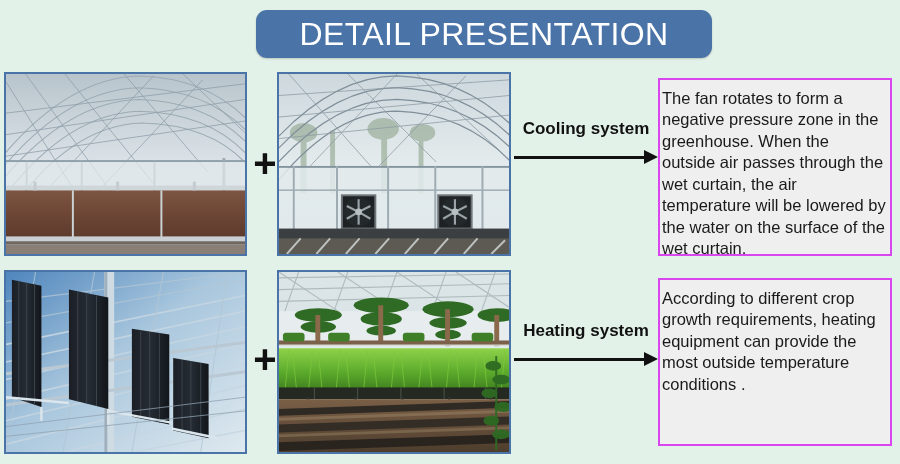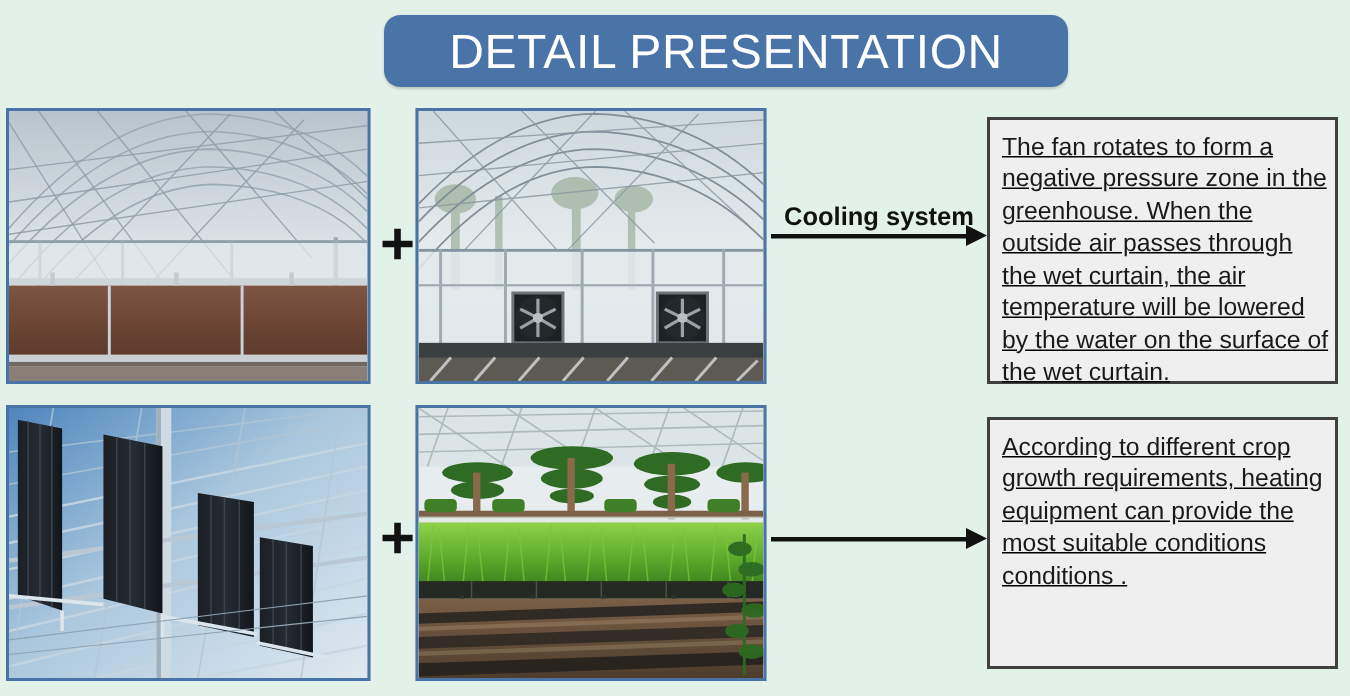--- a/index.html
+++ b/index.html
@@ -35,37 +35,36 @@
     display:flex; align-items:center; justify-content:center;
     color:#111; font-size:40px; font-weight:bold; line-height:1;
     font-family:"Liberation Sans", sans-serif;
   }
 
   
   .arrow-group{ position:absolute; width:148px; height:56px; }
   .arrow-group .lbl{
     position:absolute; left:0; top:0; width:148px;
     text-align:center; font-size:17px; font-weight:bold; color:#111;
-    white-space:nowrap; line-height:1.1;margin-top:16px;
+    white-space:nowrap; line-height:1.1;
   }
   .arrow-group .shaft{
     position:absolute; left:2px; top:36px; width:132px; height:3px;
     background:#111;
   }
   .arrow-group .head{
     position:absolute; left:132px; top:30px; width:0; height:0;
     border-top:7px solid transparent; border-bottom:7px solid transparent;
     border-left:14px solid #111;
   }
 
   
   .textbox{
-    position:absolute; border:2px solid #404040; background:#efefef;
-    padding:8px 4px 4px 8px;
-    text-decoration:underline;
+    position:absolute; border:2px solid #d946ef; background:#efefef;
+    padding:8px 4px 4px 2px;
   }
   .textbox p{
     font-size:16.5px; line-height:1.30; color:#1a1a1a;
     font-family:"Liberation Sans", sans-serif;
   }
 </style>
 </head>
 <body>
 
 <div id="title-banner">
@@ -468,19 +467,20 @@
       <ellipse cx="214" cy="124" rx="8" ry="5"></ellipse>
         <ellipse cx="228" cy="138" rx="9" ry="5"></ellipse>
       <ellipse cx="216" cy="152" rx="8" ry="5"></ellipse>
         <ellipse cx="226" cy="166" rx="9" ry="5"></ellipse>
       <rect x="220" y="86" width="2" height="96"></rect>
     </g>
   </svg>
 </div>
 
 <div class="arrow-group" style="left:512px; top:322px;">
+  <span class="lbl">Heating system</span>
   <span class="shaft"></span>
   <span class="head"></span>
 </div>
 
 <div class="textbox" style="left:658px; top:278px; width:234px; height:168px;">
-  <p>According to different crop growth requirements, heating equipment can provide the most suitable conditions conditions .</p>
+  <p>According to different crop growth requirements, heating equipment can provide the most outside temperature conditions .</p>
 </div>
 
 </body></html>

